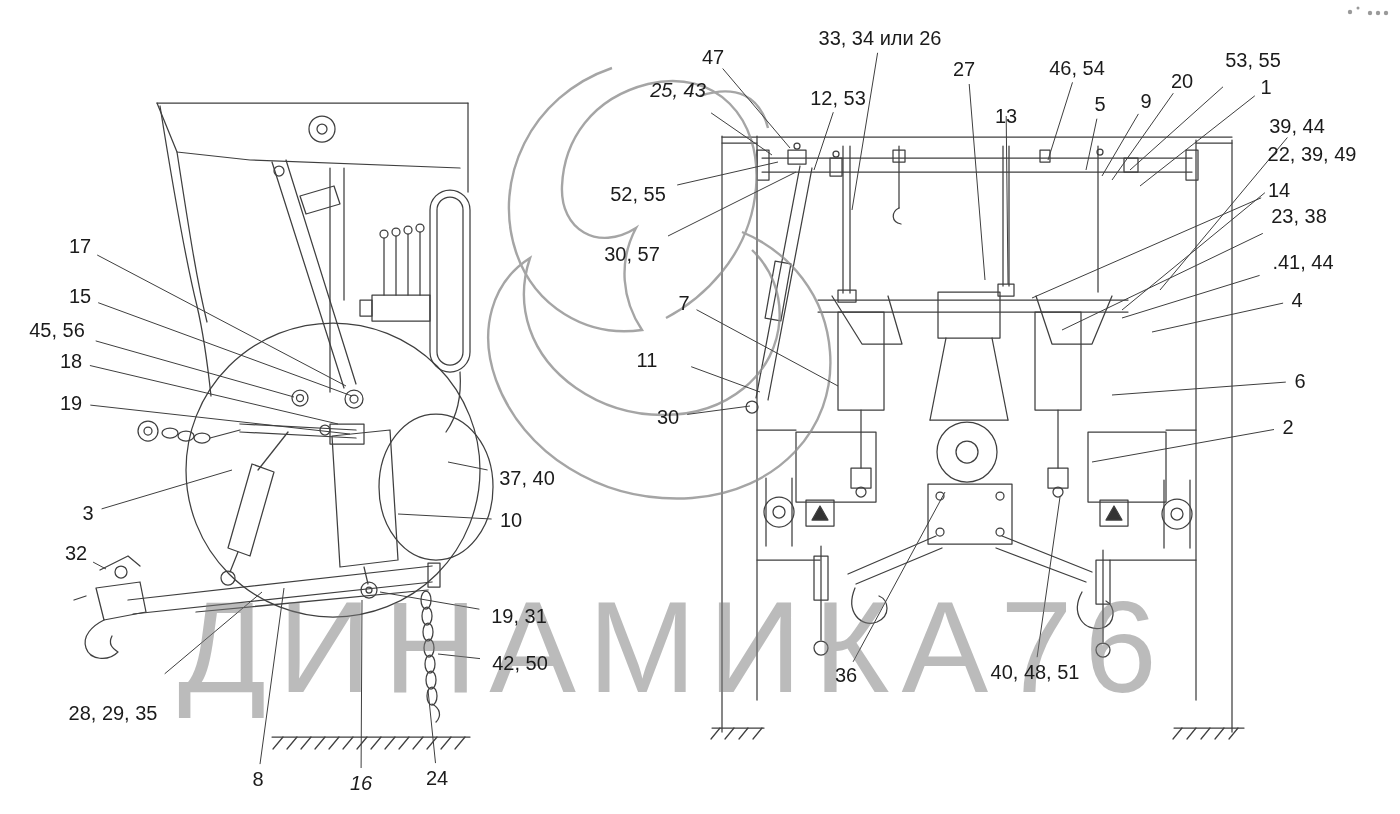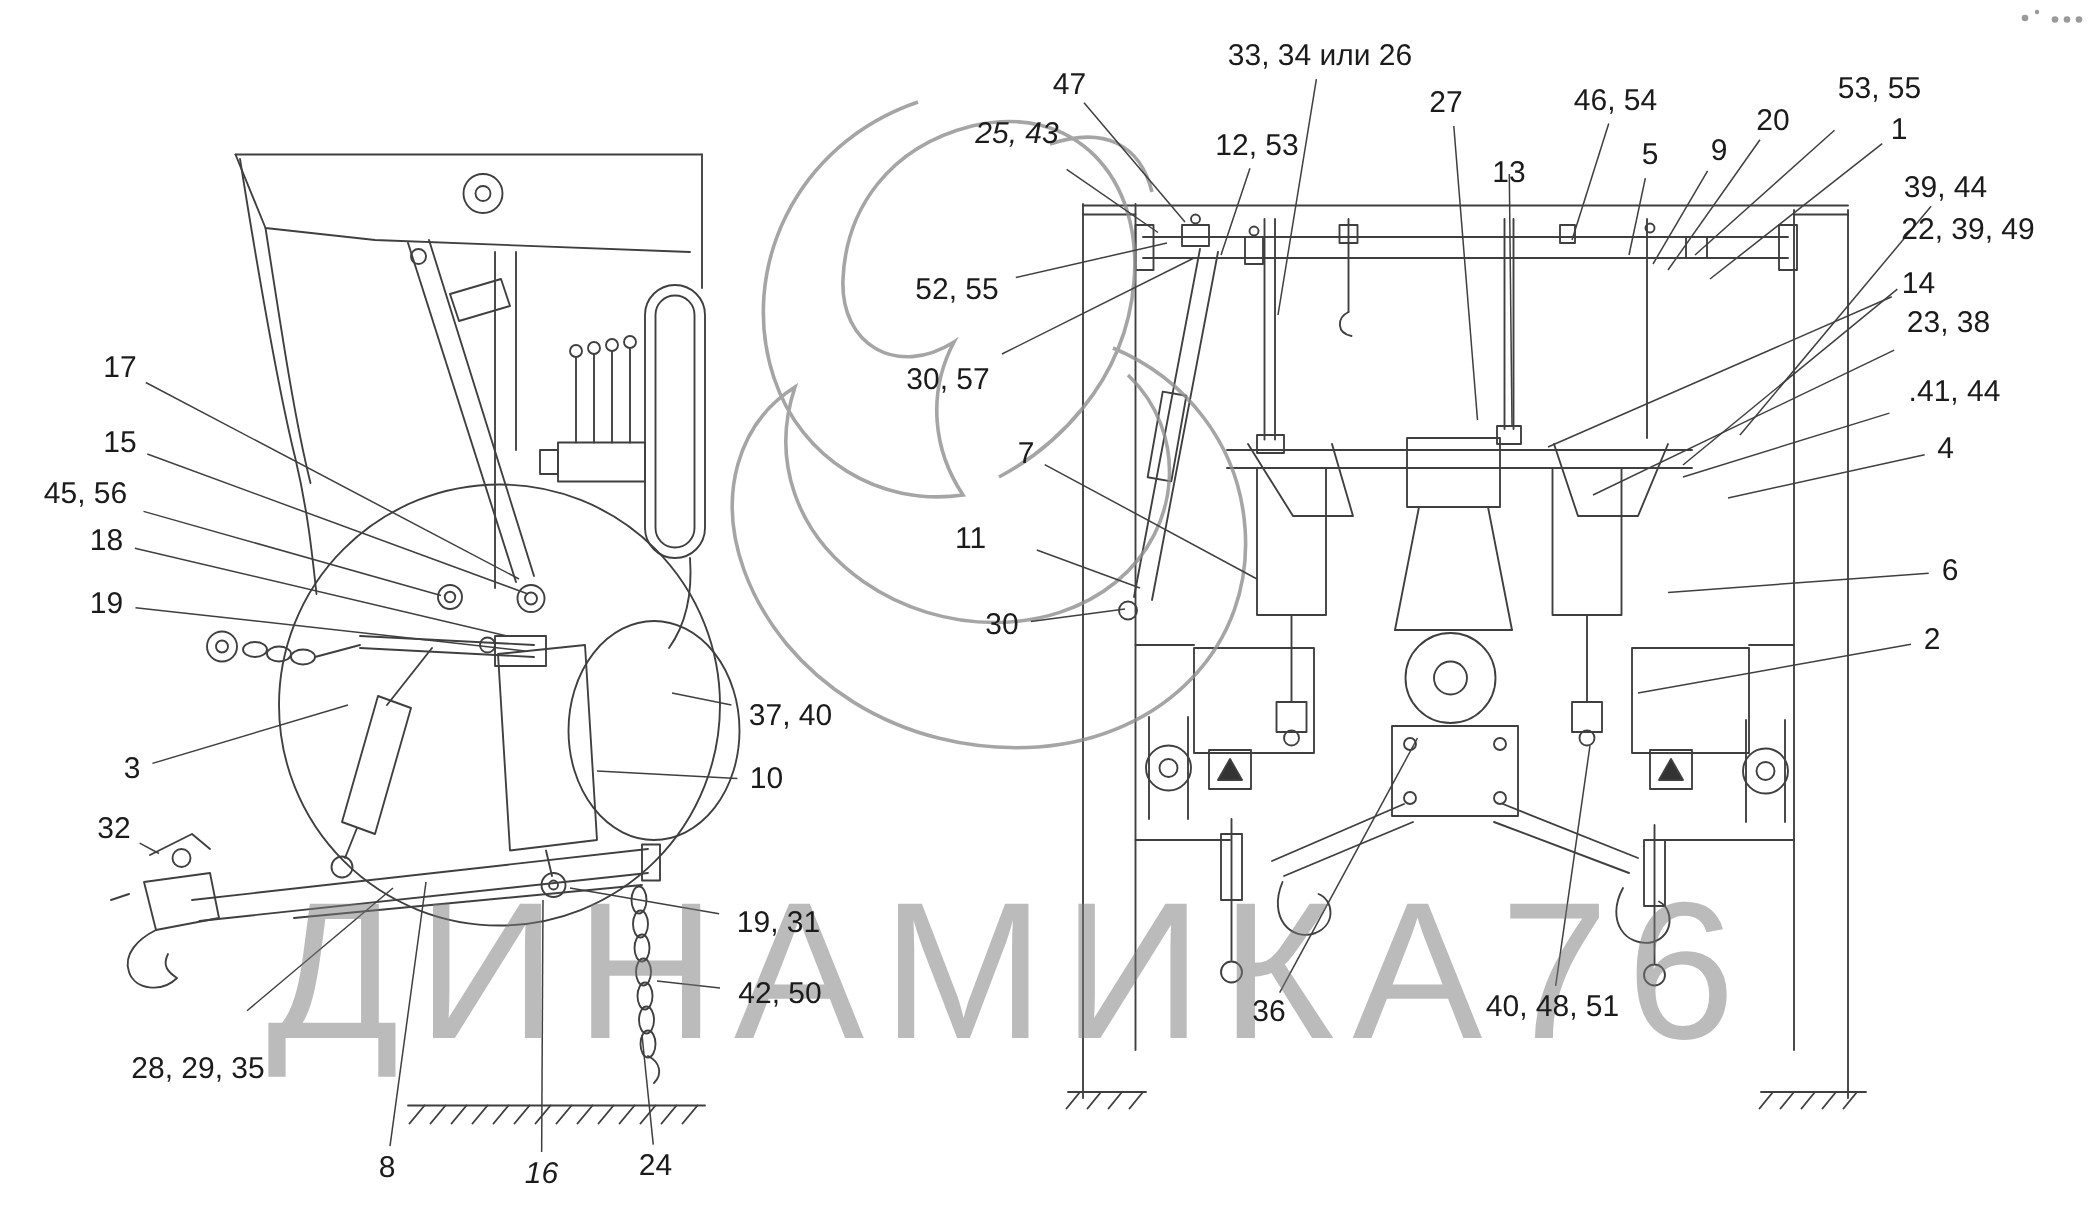--- a/index.html
+++ b/index.html
@@ -328,21 +328,21 @@
   <div class="watermark">ДИНАМИКА76</div>
 
   <div class="label-layer" id="label-layer">
       <div class="callout" style="left: 80px; top: 246px;">17</div>
       <div class="callout" style="left: 80px; top: 296px;">15</div>
       <div class="callout" style="left: 57px; top: 330px;">45, 56</div>
       <div class="callout" style="left: 71px; top: 361px;">18</div>
       <div class="callout" style="left: 71px; top: 403px;">19</div>
       <div class="callout" style="left: 88px; top: 513px;">3</div>
       <div class="callout" style="left: 76px; top: 553px;">32</div>
-      <div class="callout" style="left: 132px; top: 713px;">28, 29, 35</div>
+      <div class="callout" style="left: 113px; top: 713px;">28, 29, 35</div>
       <div class="callout" style="left: 258px; top: 779px;">8</div>
       <div class="callout" style="left: 361px; top: 783px; font-style: italic;">16</div>
       <div class="callout" style="left: 437px; top: 778px;">24</div>
       <div class="callout" style="left: 527px; top: 478px;">37, 40</div>
       <div class="callout" style="left: 511px; top: 520px;">10</div>
       <div class="callout" style="left: 519px; top: 616px;">19, 31</div>
       <div class="callout" style="left: 520px; top: 663px;">42, 50</div>
       <div class="callout" style="left: 713px; top: 57px;">47</div>
       <div class="callout" style="left: 678px; top: 90px; font-style: italic;">25, 43</div>
       <div class="callout" style="left: 838px; top: 98px;">12, 53</div>

